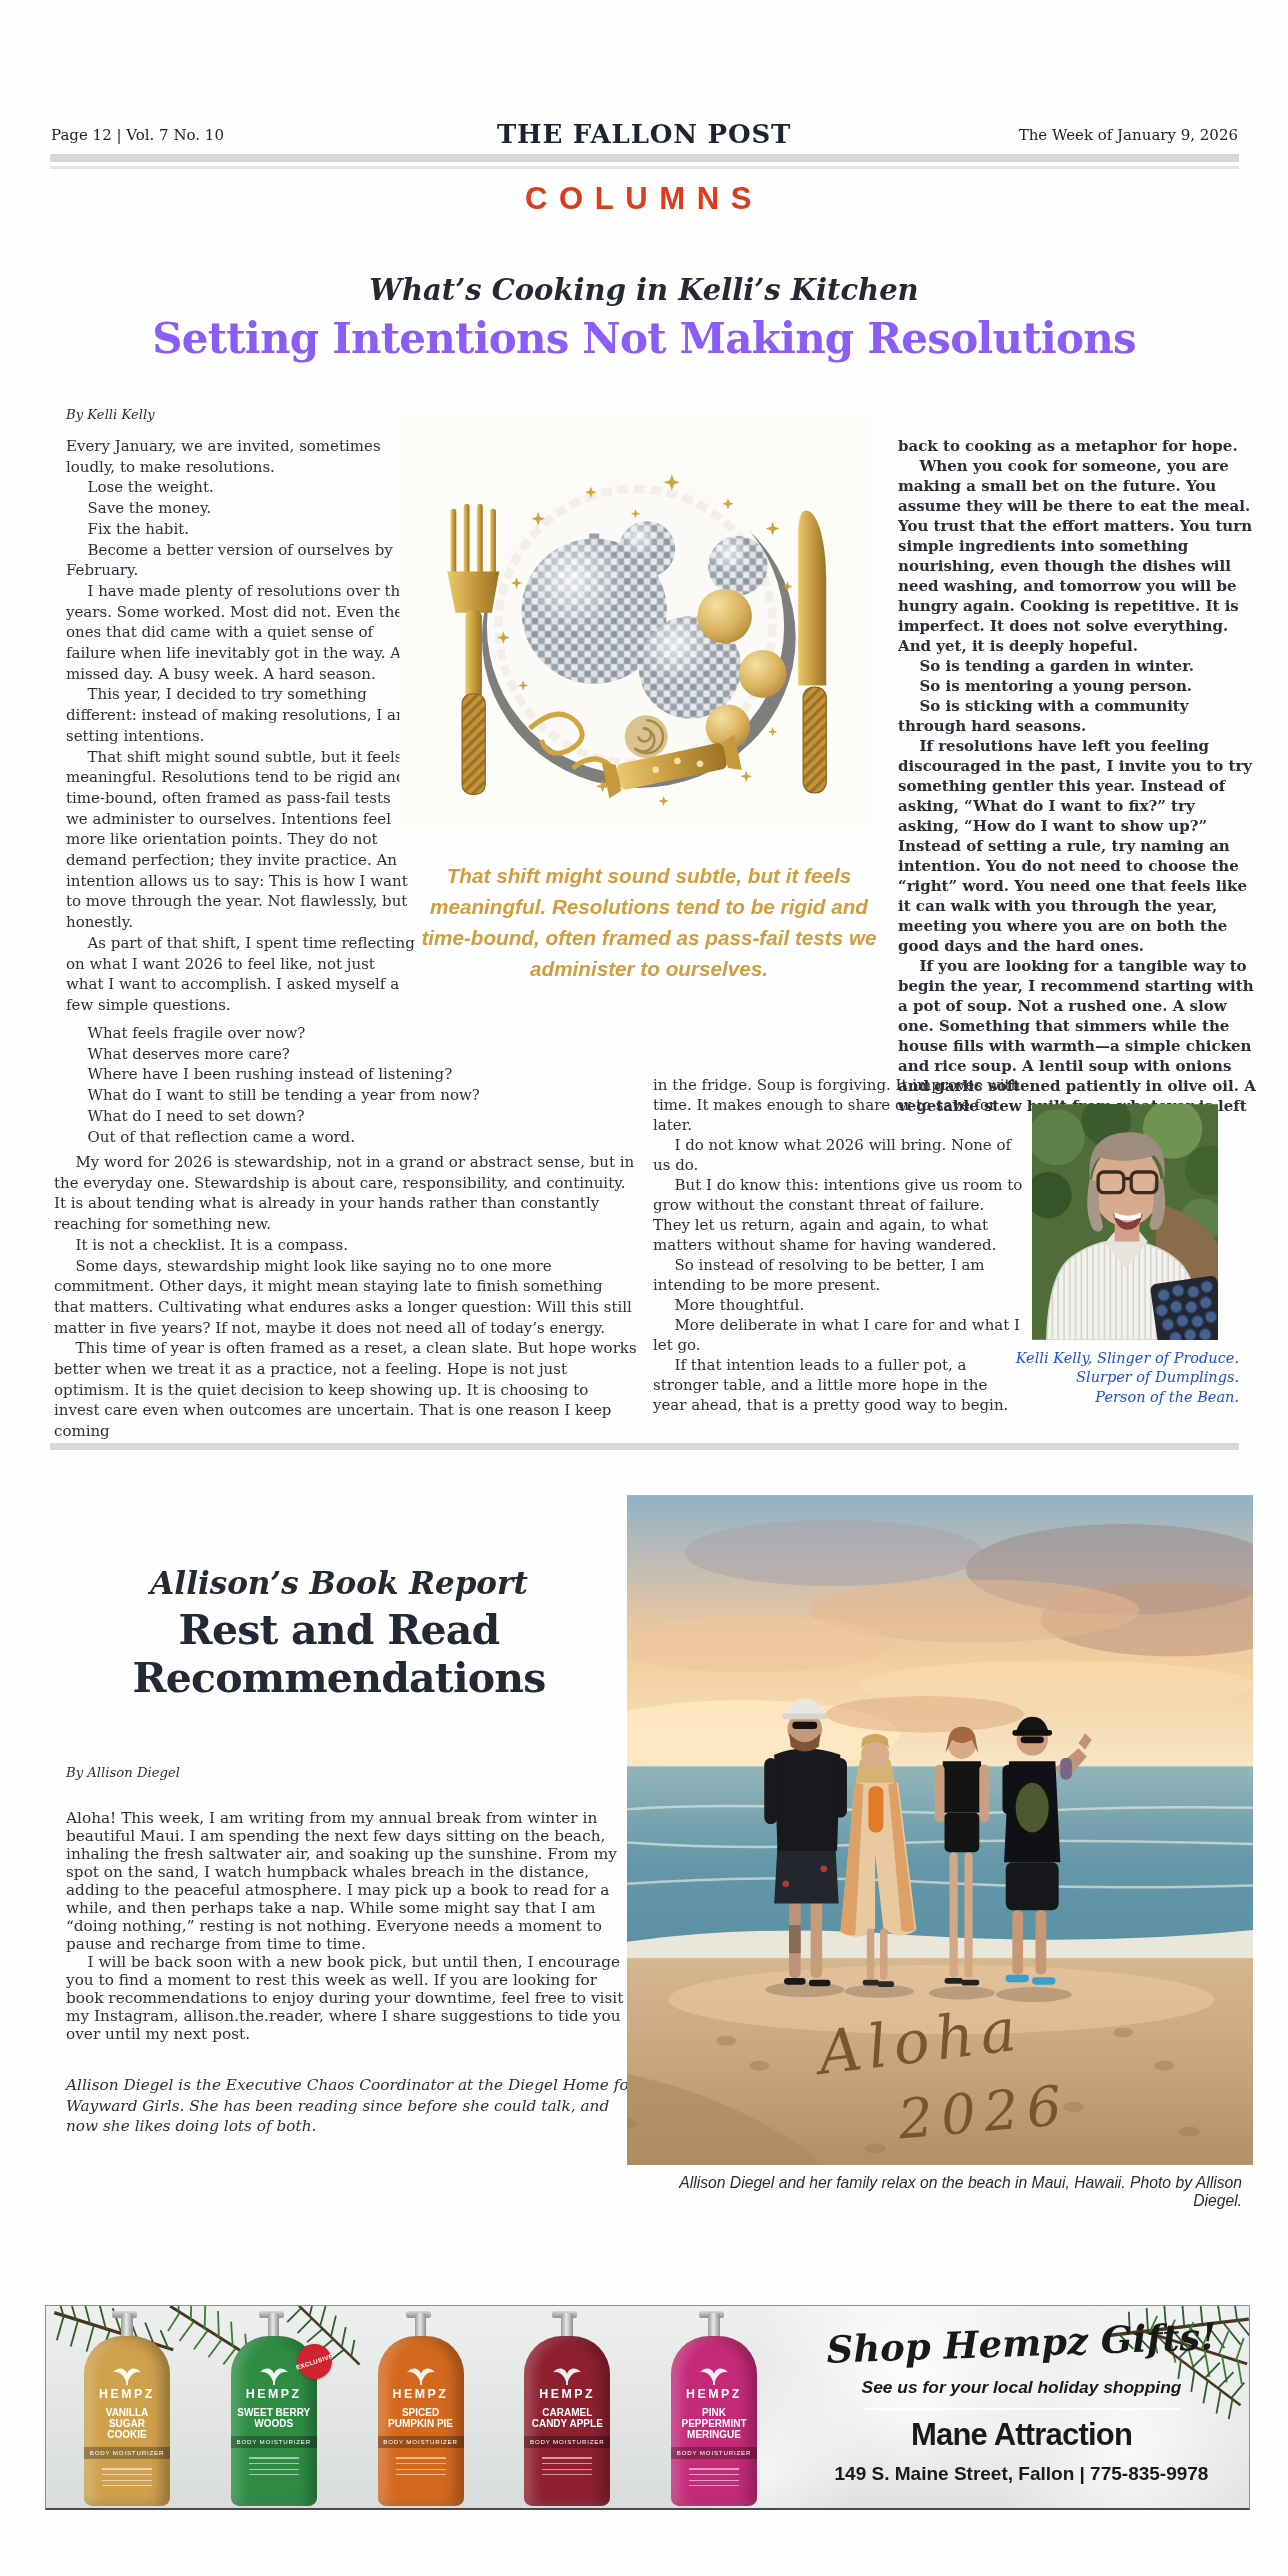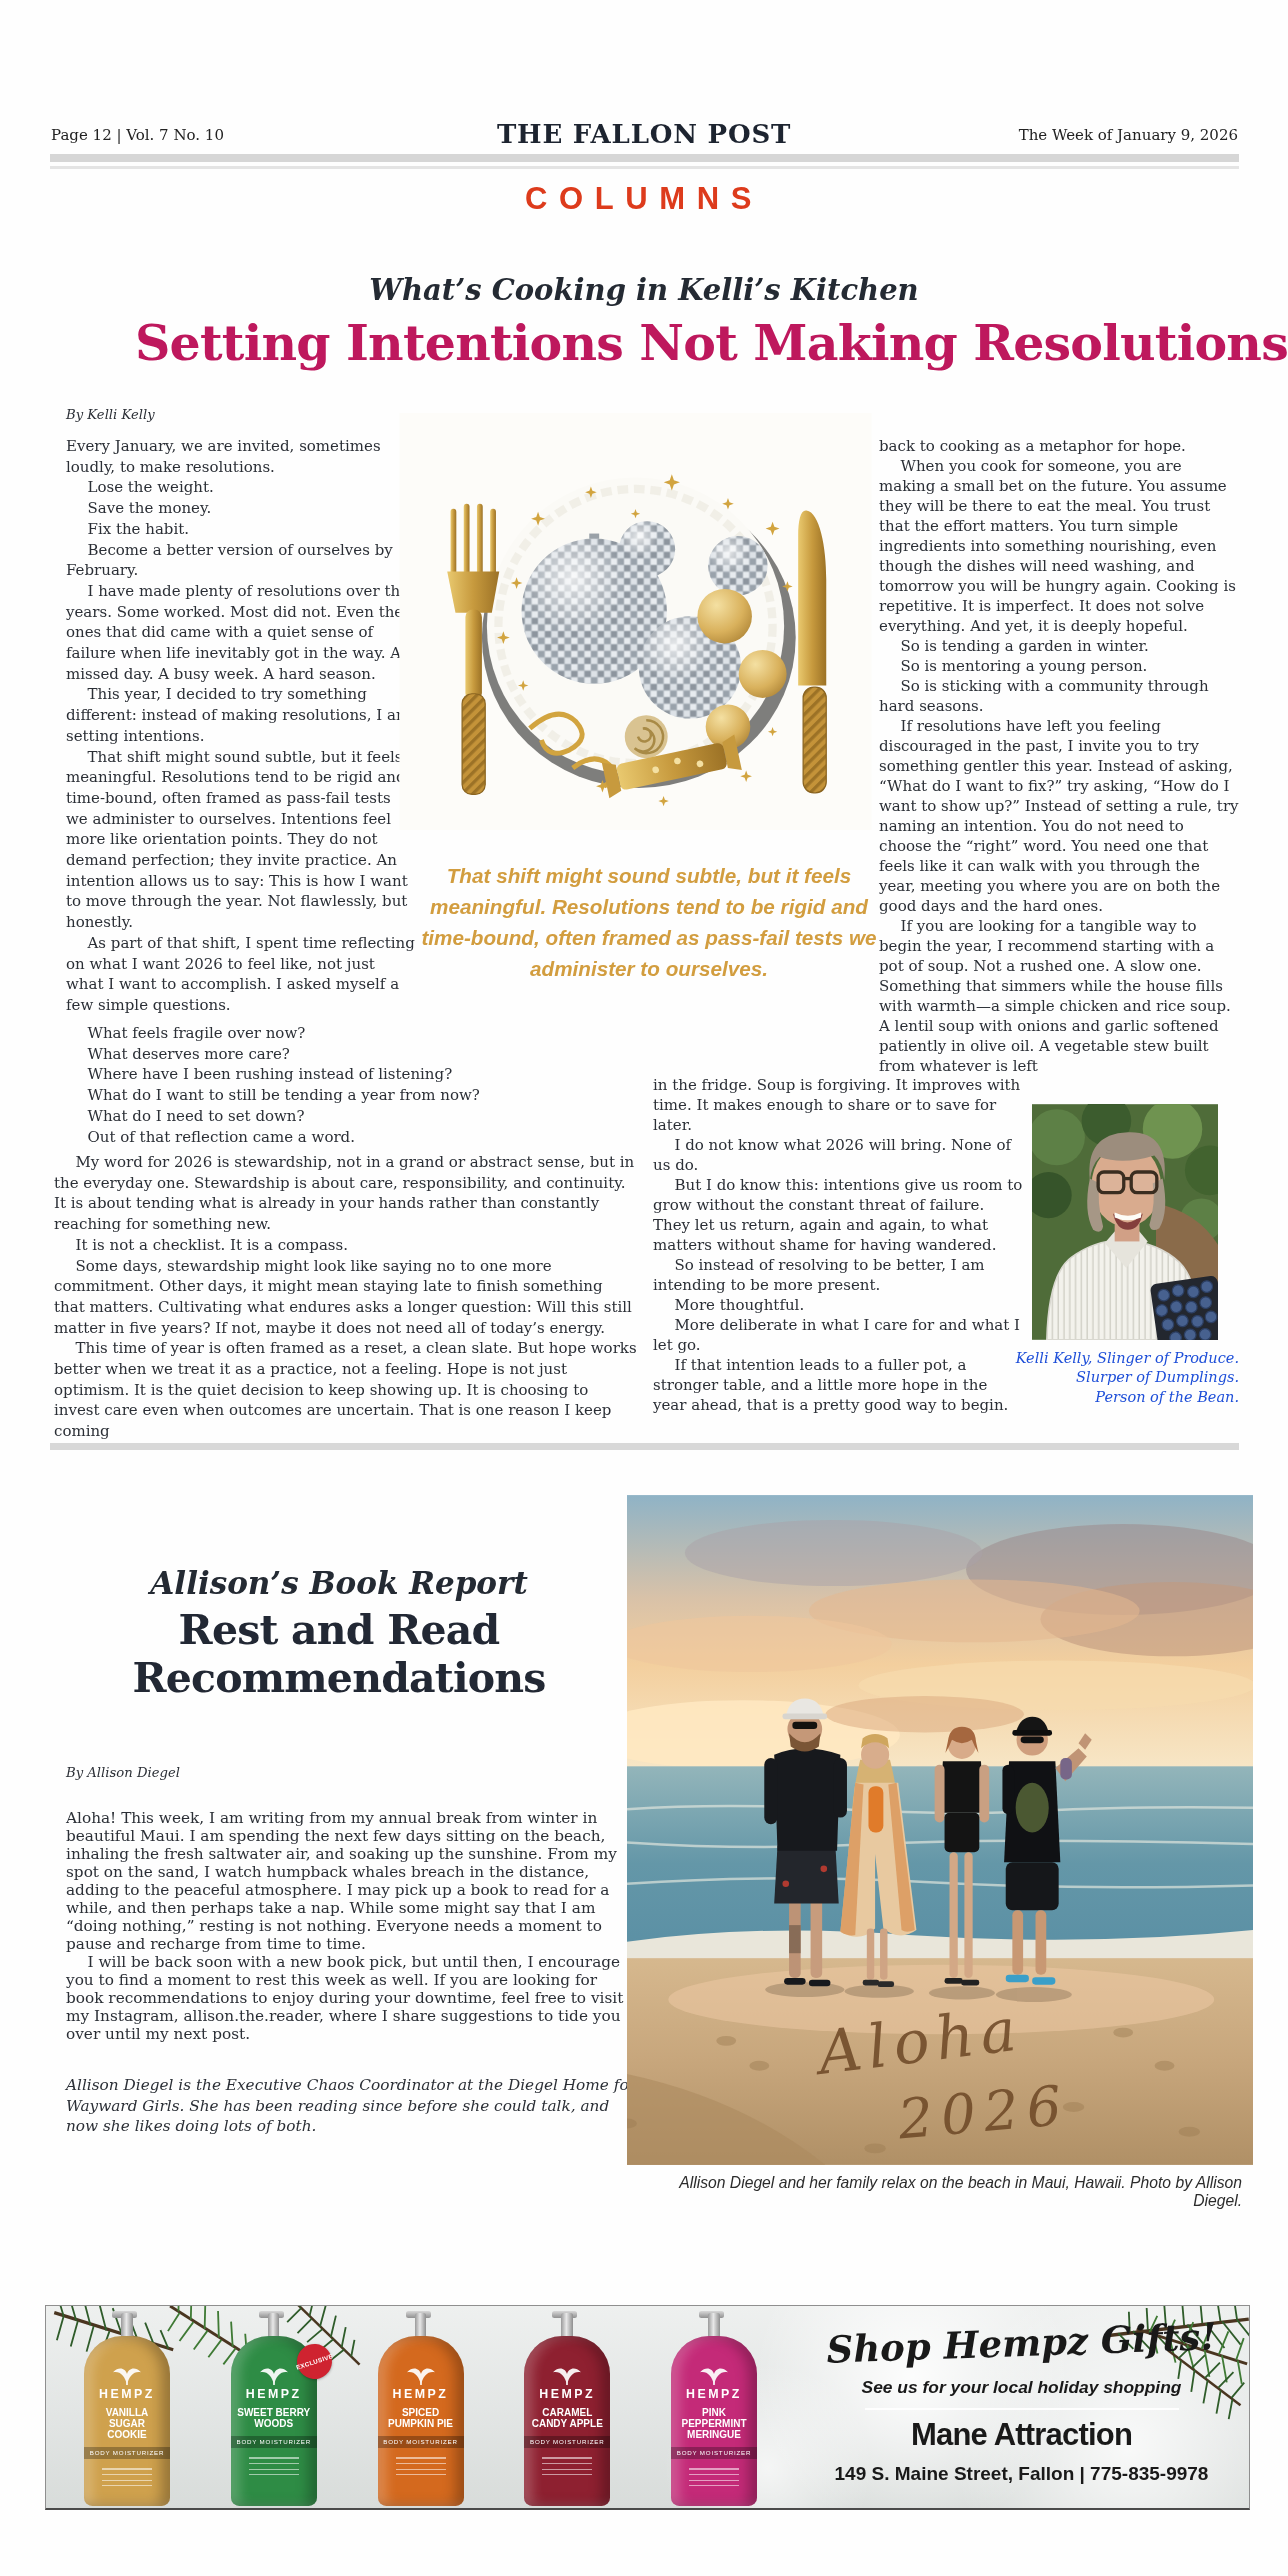--- a/index.html
+++ b/index.html
@@ -14,31 +14,31 @@
   .hdr-right{right:50px;top:126px;font-size:15px;color:#222;}
   .rule-thick{left:50px;width:1189px;top:154px;height:8.3px;background:#d6d6d6;}
   .rule-thin{left:50px;width:1189px;top:166px;height:3.3px;background:#e4e4e4;}
   .section-label{left:0;right:0;top:181px;text-align:center;
                  font-family:"Liberation Sans",sans-serif;font-weight:700;font-size:31px;
                  letter-spacing:11.6px;color:#dd3b1c;}
 
   
   .kicker1{left:0;right:0;top:273px;text-align:center;font-style:italic;font-weight:700;
            font-size:29px;color:#242a33;}
-  .title1{left:0;right:0;top:314px;text-align:right;font-weight:700;font-size:49px;
-          letter-spacing:-0.8px;color:#be185d;}
+  .title1{left:0;right:0;top:314px;text-align:center;font-weight:700;font-size:42px;
+          letter-spacing:-0.8px;color:#8b5cf6;}
   .byline{font-style:italic;font-size:13.2px;color:#2b2f36;}
   .byline1{left:66px;top:407px;}
 
   
   .body p{margin:0;text-indent:21.5px;}
   .body p:first-child{text-indent:0;}
   .body.indent-all p:first-child{text-indent:21.5px;}
   .colA{left:66px;top:436px;width:351px;font-size:15px;line-height:20.7px;}
-  .colR{left:879px;top:436px;width:361px;font-size:15px;line-height:20px;}
+  .colR{left:898px;top:436px;width:361px;font-size:15px;line-height:20px;font-weight:bold;}
   .colQ{left:66px;top:1023px;width:595px;font-size:15px;line-height:20.7px;}
   .colC{left:54px;top:1152px;width:584px;font-size:15px;line-height:20.7px;}
   .colM{left:653px;top:1075px;width:372px;font-size:15px;line-height:20px;}
 
   .pullquote{left:415px;top:860px;width:468px;text-align:center;
              font-family:"Liberation Sans",sans-serif;font-weight:700;font-style:italic;
              font-size:20.7px;line-height:31px;color:#d29d3f;}
 
   .figure{overflow:hidden;}
   .food-fig{left:399px;top:413px;width:473px;height:417px;}

